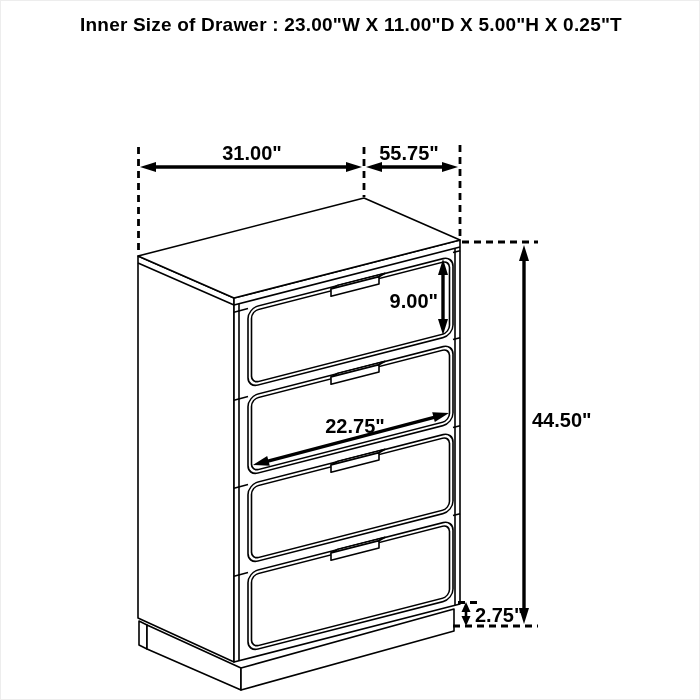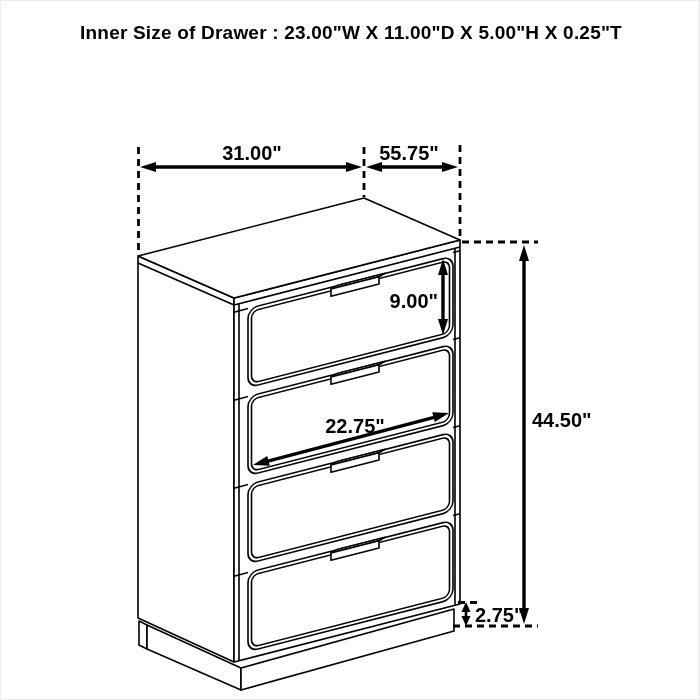--- a/index.html
+++ b/index.html
@@ -6,21 +6,21 @@
   .canvas{
     position:relative;
     width:700px;height:700px;
     background:#ffffff;
     border:1px solid #ededed;
     box-sizing:border-box;
     font-family:"Liberation Sans", sans-serif;
     overflow:hidden;
   }
   .title{
-    position:absolute;top:12px;left:0;width:700px;height:40px;
+    position:absolute;top:4px;left:0;width:700px;height:40px;
     display:flex;align-items:center;justify-content:center;
     font-size:19px;font-weight:bold;color:#000;
     letter-spacing:0.2px;
     text-align:center;
   }
   svg{position:absolute;top:0;left:0;}
   .art{stroke:#000;stroke-width:1.6;fill:none;stroke-linejoin:round;}
   .artf{stroke:#000;stroke-width:1.6;fill:#fff;stroke-linejoin:round;}
   .dim{stroke:#000;stroke-width:3.4;fill:none;}
   .dimthin{stroke:#000;stroke-width:2.6;fill:none;}

